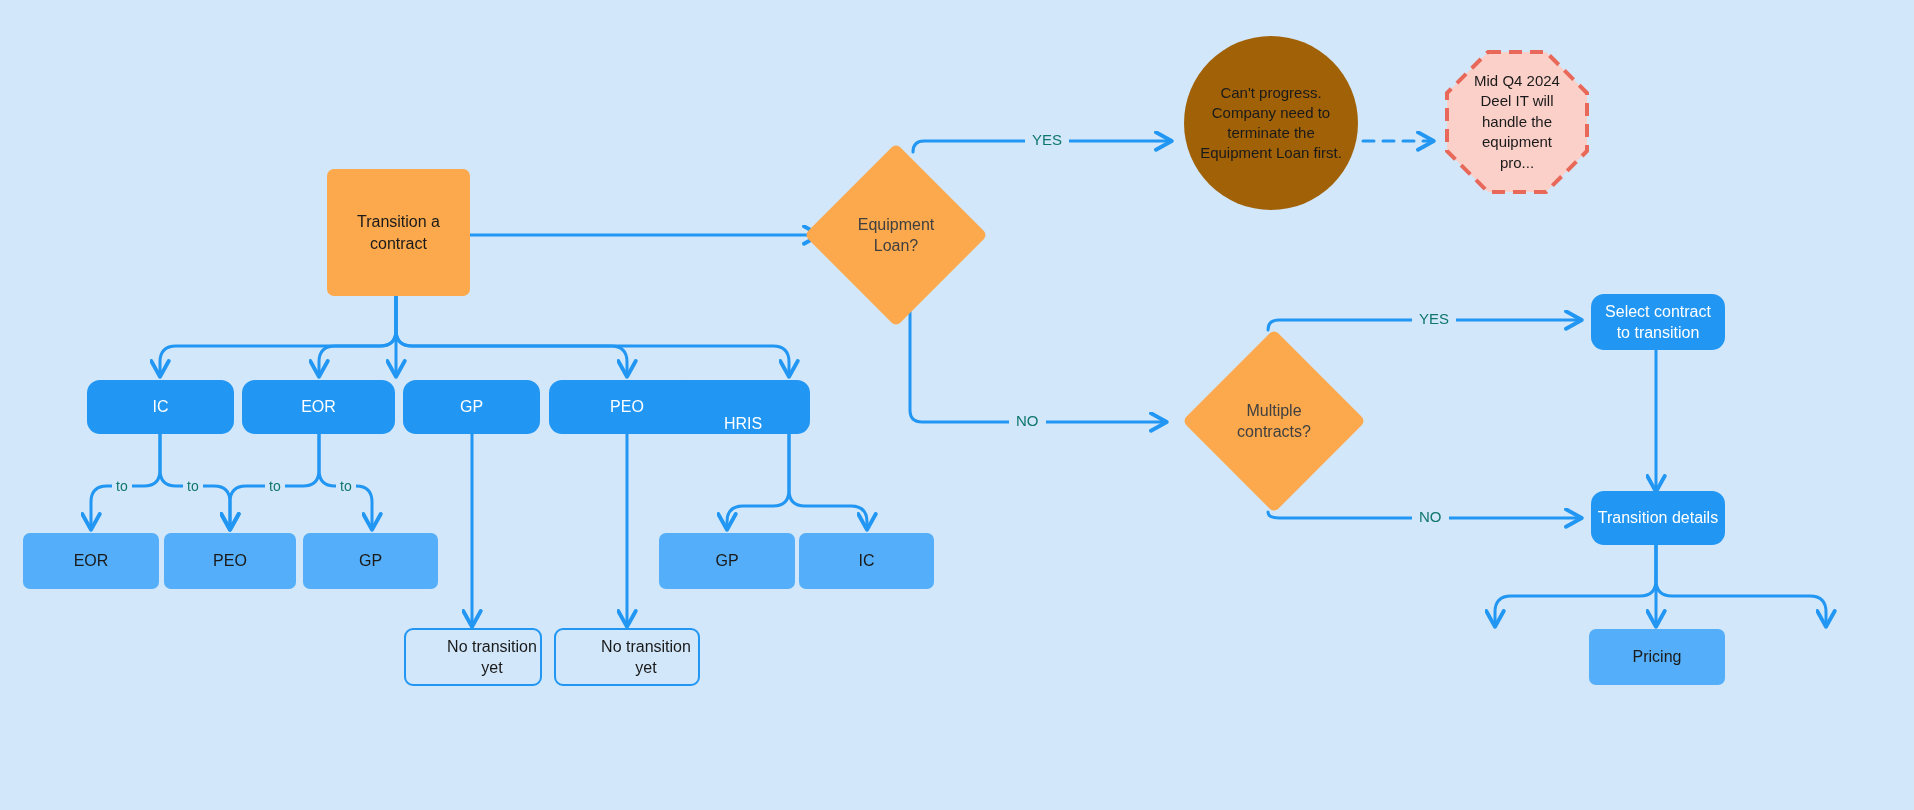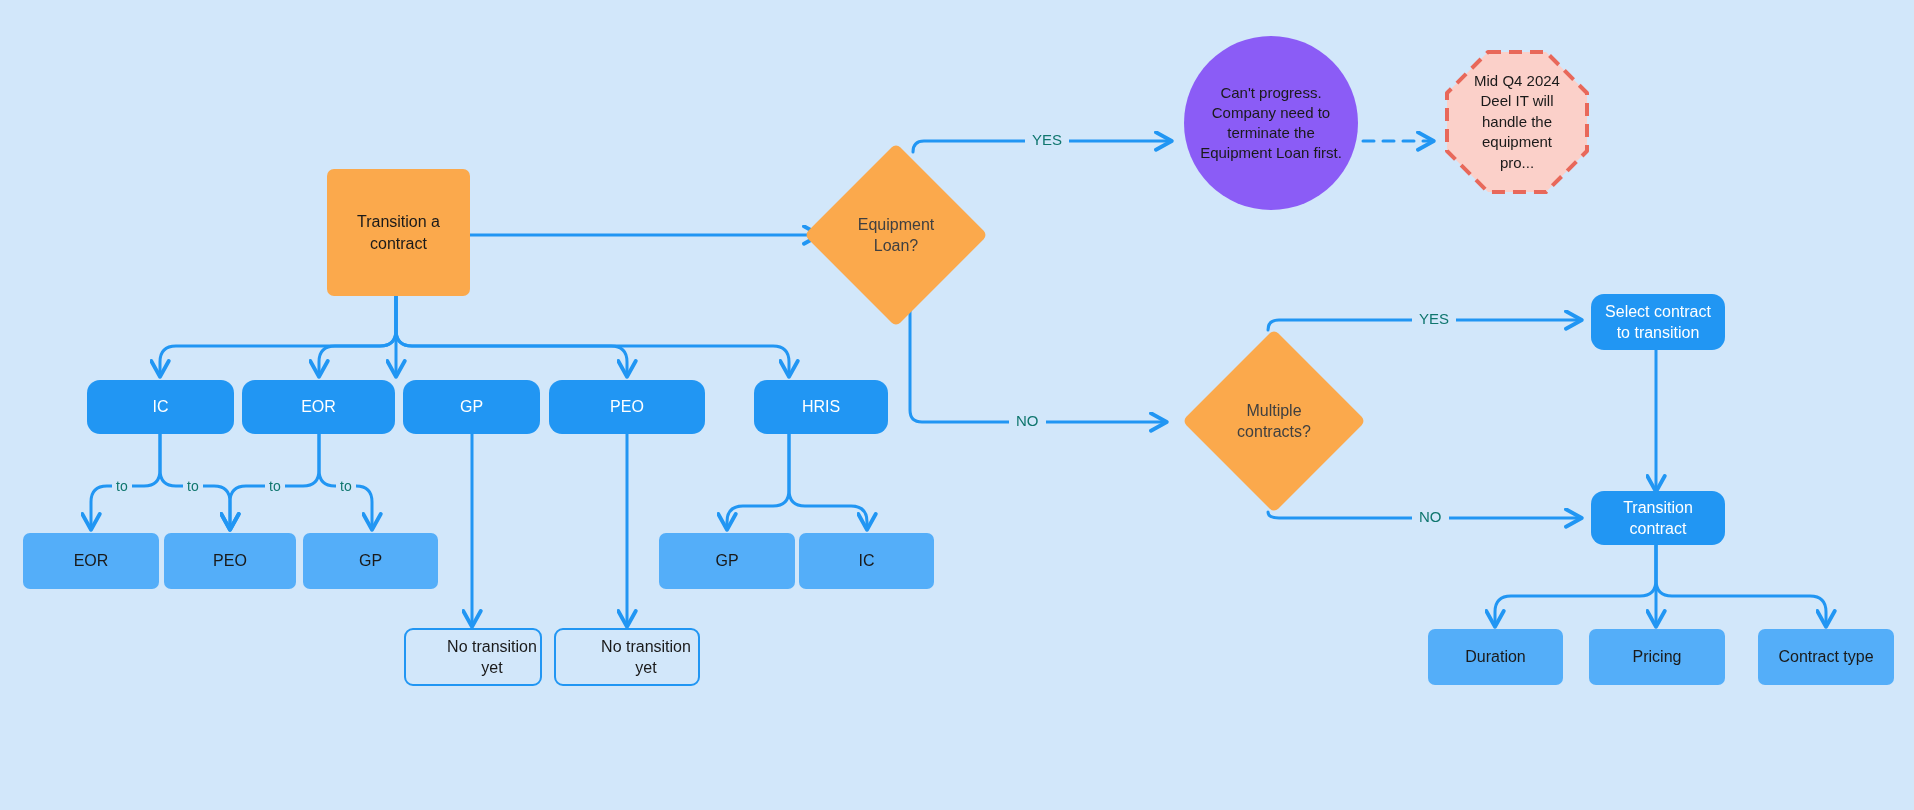--- a/index.html
+++ b/index.html
@@ -80,21 +80,21 @@
     align-items: center;
     justify-content: center;
     text-align: center;
     font-size: 16px;
     color: #404040;
     line-height: 1.32;
     z-index: 2;
   }
   .circle {
     position: absolute;
-    background: #8b5cf6;
+    background: #a16207;
     border-radius: 50%;
     display: flex;
     align-items: center;
     justify-content: center;
     text-align: center;
     font-size: 15px;
     color: #1a1a1a;
     line-height: 1.34;
     box-sizing: border-box;
     padding: 0 16px;
@@ -221,36 +221,36 @@
       <span>Multiple</span>
       <span>contracts?</span>
     </div>
   </div>
 
   <div class="node rect-dark" style="left:1591px; top:294px; width:134px; height:56px; padding:0 8px;">
     <span>Select contract to transition</span>
   </div>
 
   <div class="node rect-dark" style="left:1591px; top:491px; width:134px; height:54px; padding:0 6px;">
-    <span>Transition contract</span>
+    <span>Transition details</span>
   </div>
 
   <div class="node rect-dark" style="left:87px; top:380px; width:147px; height:54px;">
     <span>IC</span>
   </div>
   <div class="node rect-dark" style="left:242px; top:380px; width:153px; height:54px;">
     <span>EOR</span>
   </div>
   <div class="node rect-dark" style="left:403px; top:380px; width:137px; height:54px;">
     <span>GP</span>
   </div>
   <div class="node rect-dark" style="left:549px; top:380px; width:156px; height:54px;">
     <span>PEO</span>
   </div>
-  <div class="node rect-dark" style="left:754px; top:380px; width:134px; height:54px;">
+  <div class="node rect-dark" style="left:676px; top:380px; width:134px; height:54px;align-items:flex-end;">
     <span>HRIS</span>
   </div>
 
   <div class="node rect-light" style="left:23px; top:533px; width:136px; height:56px;">
     <span>EOR</span>
   </div>
   <div class="node rect-light" style="left:164px; top:533px; width:132px; height:56px;">
     <span>PEO</span>
   </div>
   <div class="node rect-light" style="left:303px; top:533px; width:135px; height:56px;">
@@ -264,28 +264,22 @@
     <span>IC</span>
   </div>
 
   <div class="node rect-outline" style="left:404px; top:628px; width:138px; height:58px;">
     <span>No transition yet</span>
   </div>
   <div class="node rect-outline" style="left:554px; top:628px; width:146px; height:58px;">
     <span>No transition yet</span>
   </div>
 
-  <div class="node rect-light" style="left:1428px; top:629px; width:135px; height:56px;">
-    <span>Duration</span>
-  </div>
   <div class="node rect-light" style="left:1589px; top:629px; width:136px; height:56px;">
     <span>Pricing</span>
-  </div>
-  <div class="node rect-light" style="left:1758px; top:629px; width:136px; height:56px;">
-    <span>Contract type</span>
   </div>
 
   <div class="edge-label" style="left:1025px; top:131px;">YES</div>
   <div class="edge-label" style="left:1009px; top:412px;">NO</div>
   <div class="edge-label" style="left:1412px; top:310px;">YES</div>
   <div class="edge-label" style="left:1412px; top:508px;">NO</div>
 
   <div class="edge-label small" style="left:112px; top:478px;">to</div>
   <div class="edge-label small" style="left:183px; top:478px;">to</div>
   <div class="edge-label small" style="left:265px; top:478px;">to</div>

